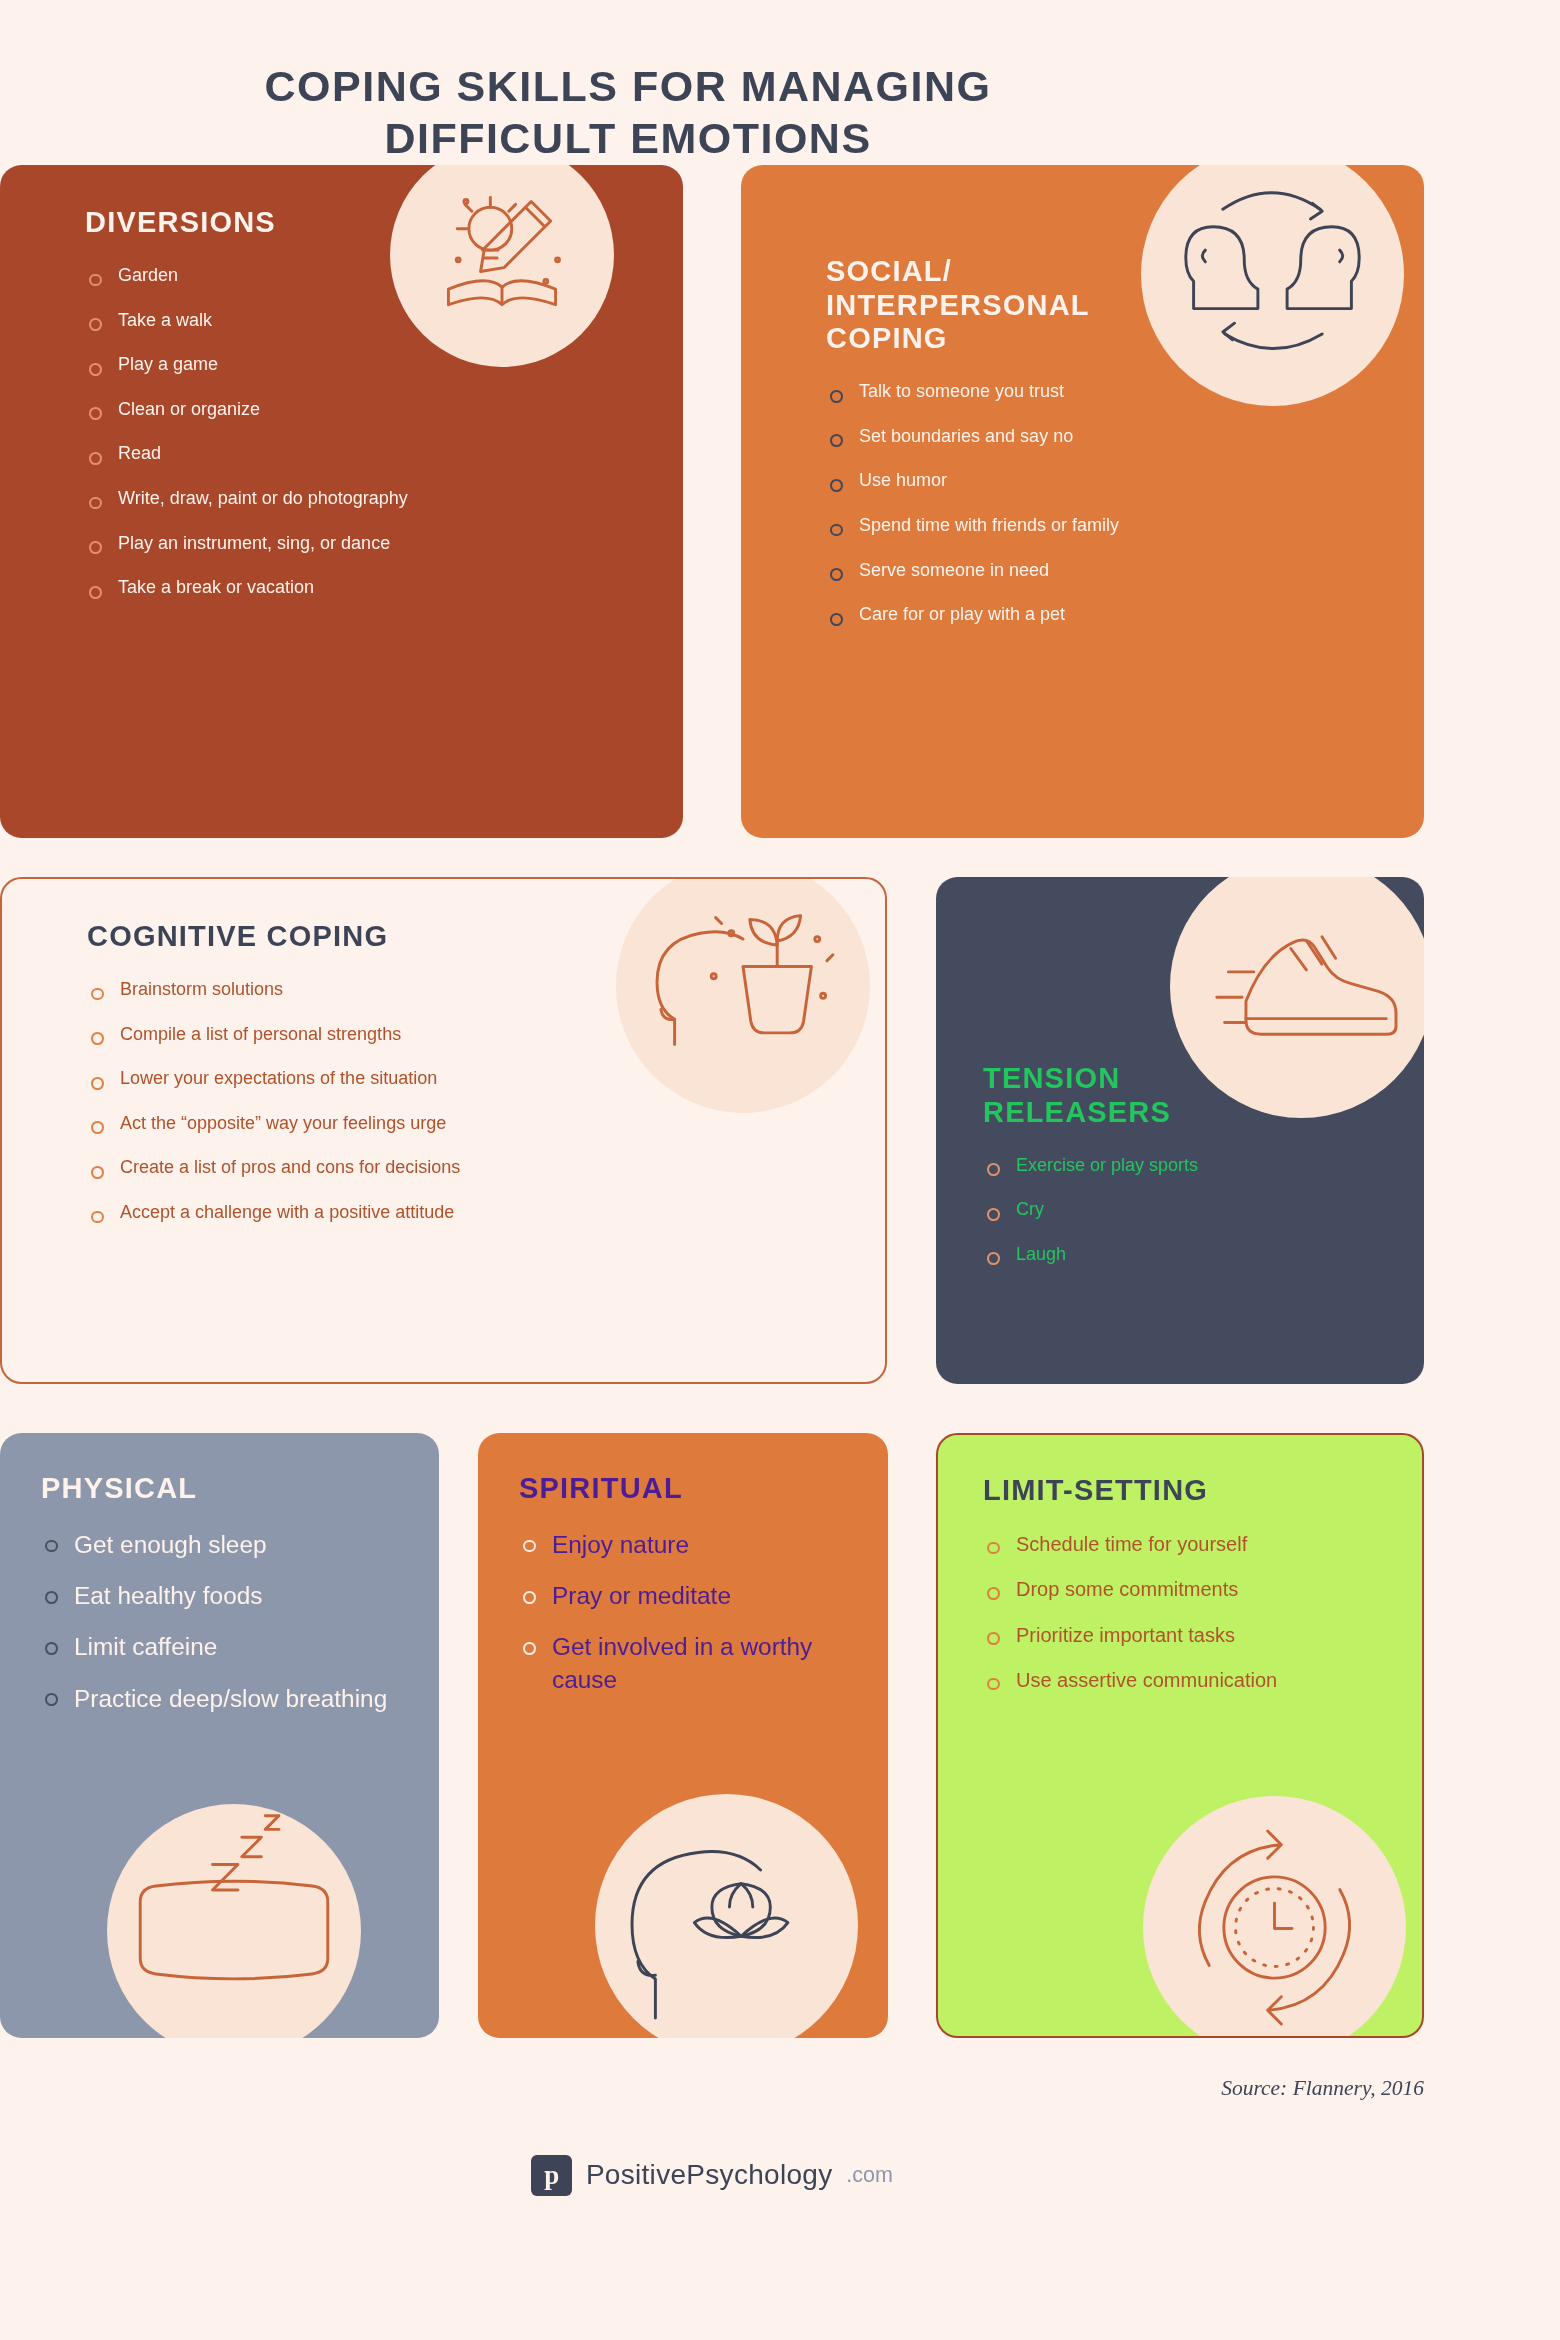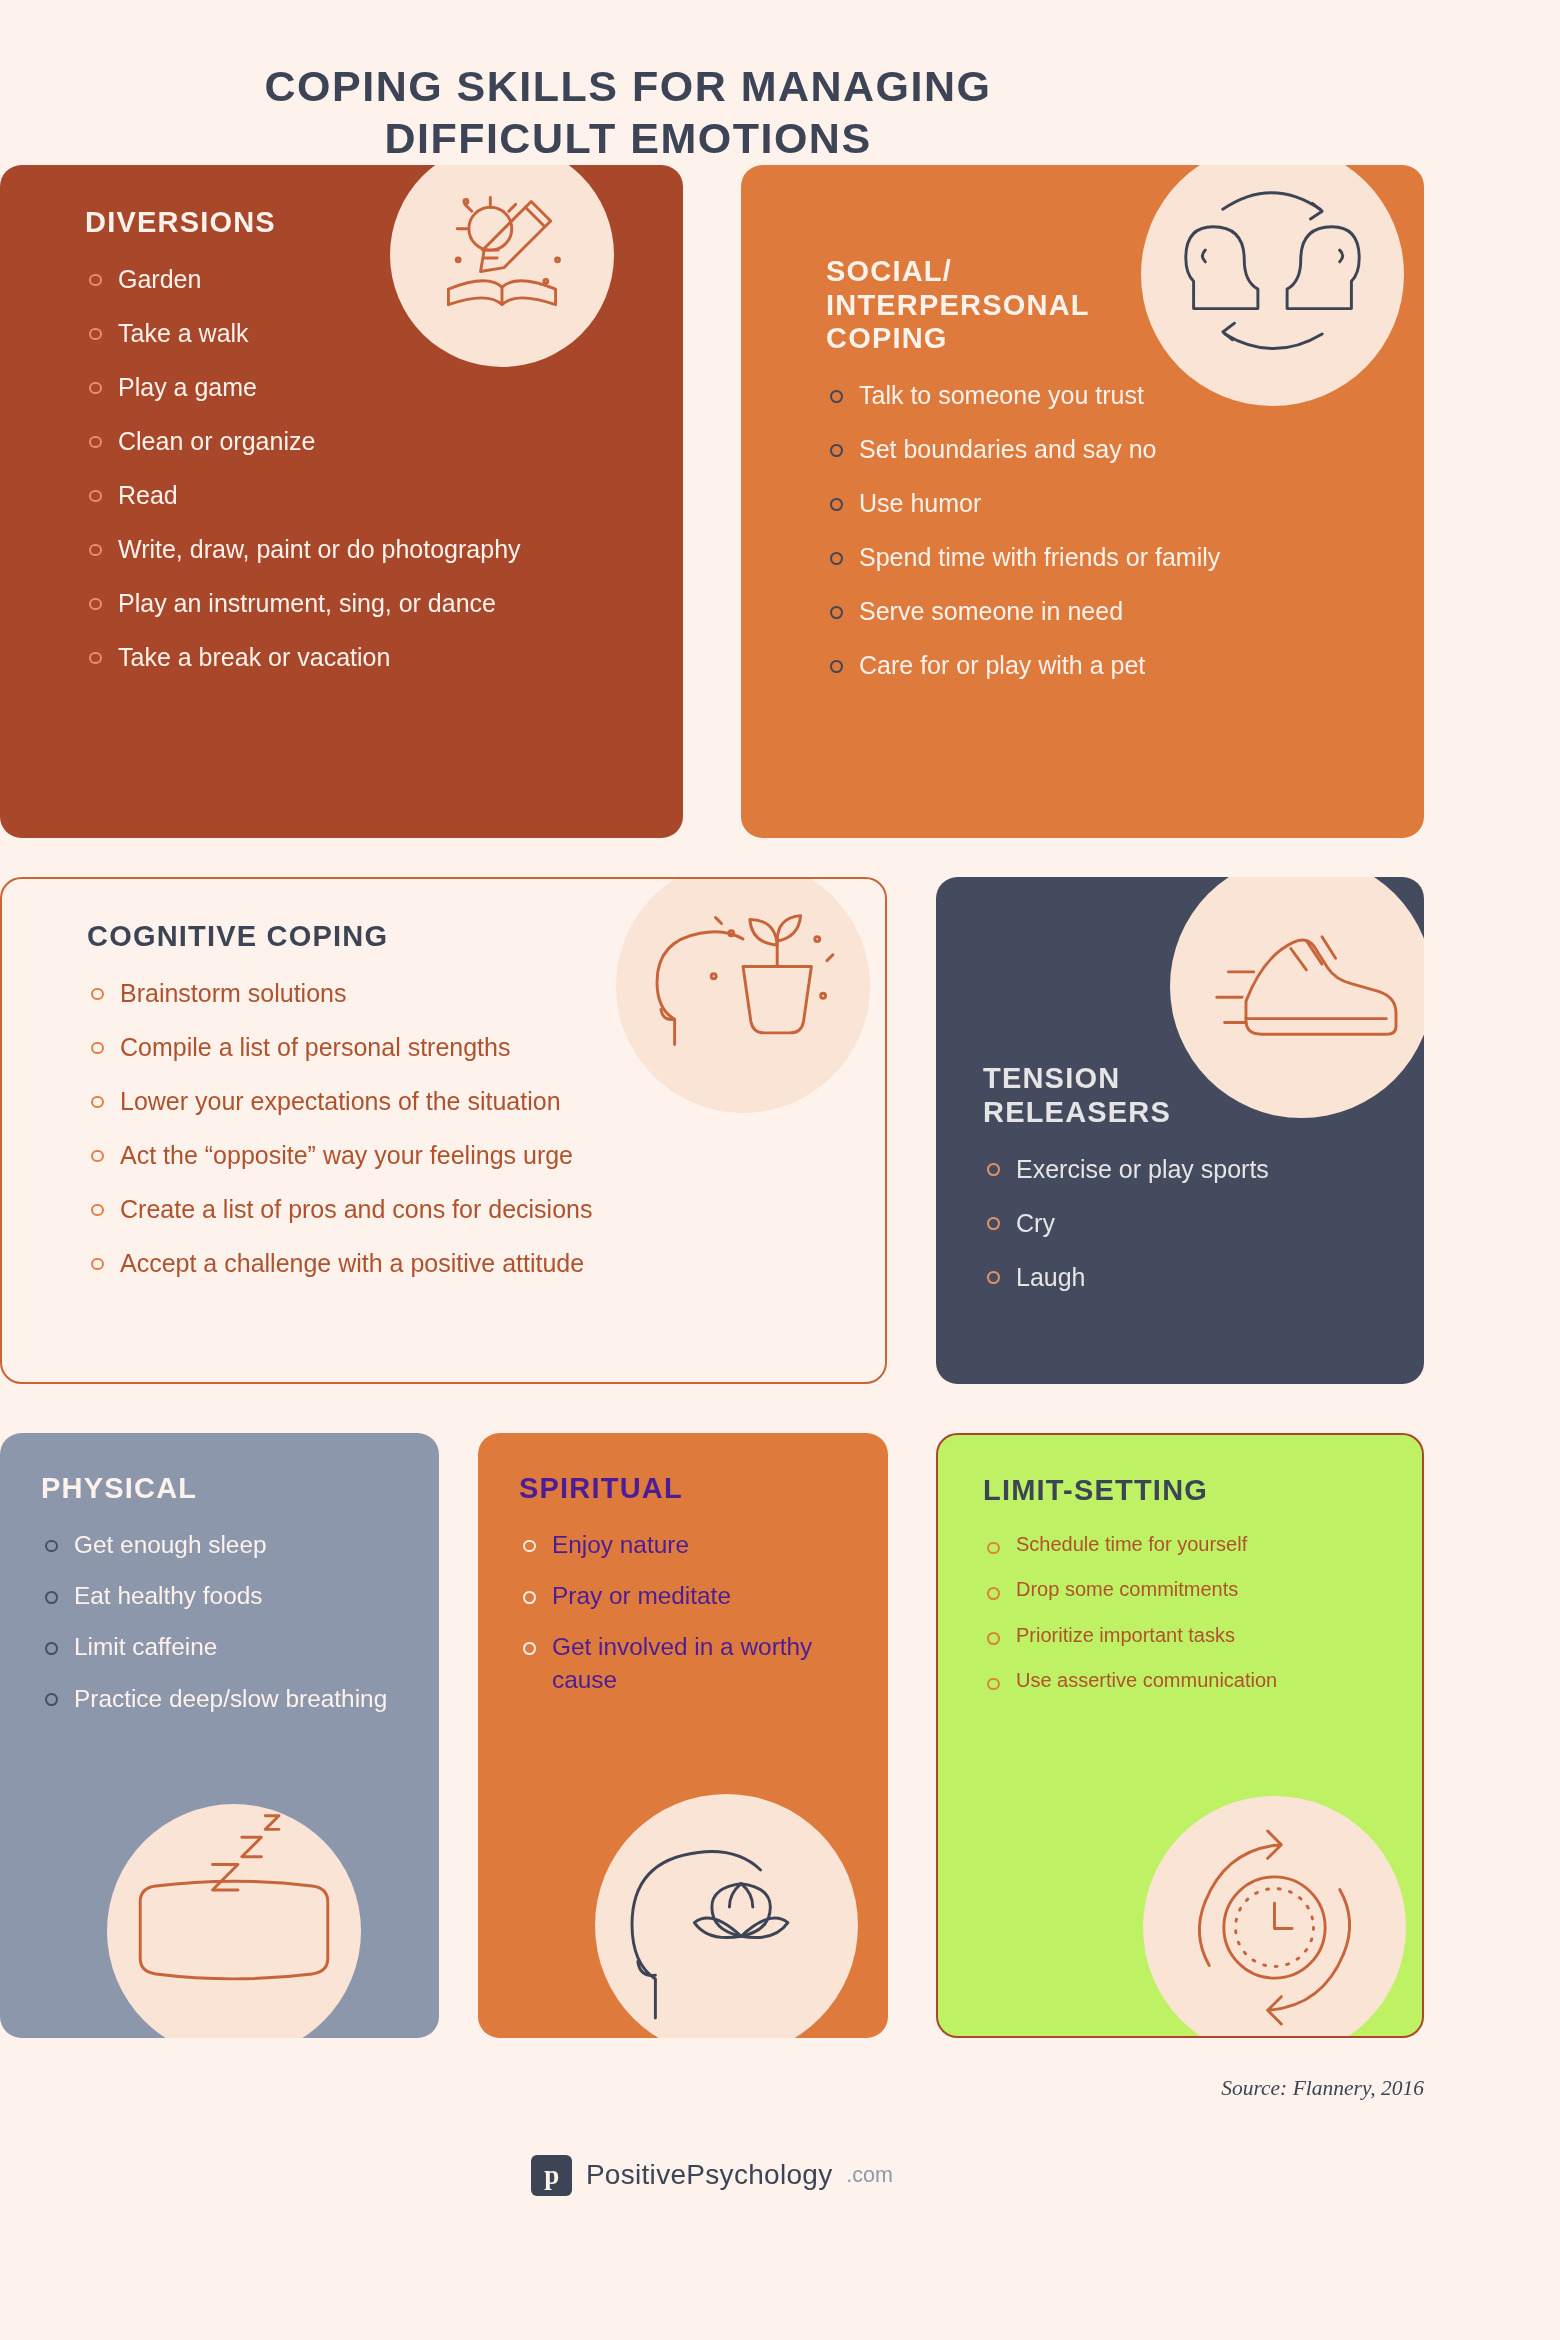--- a/index.html
+++ b/index.html
@@ -56,21 +56,21 @@
     font-weight: 600;
     letter-spacing: 1.2px;
     line-height: 1.16;
     margin-bottom: 23.4px;
   }
 
   ul { list-style: none; }
 
   li {
     position: relative;
-    font-size: 25px;
+    font-size: 18px;
     line-height: 1.34;
     padding-left: 33px;
     margin-bottom: 20.5px;
   }
 
   li:last-child { margin-bottom: 0; }
 
   li::before {
     content: "";
     position: absolute;
@@ -114,21 +114,21 @@
     border: 2.9px solid #c8643a;
   }
   #card-cognitive h2 { color: #3d4456; }
   #card-cognitive li { color: #b0522c; }
   #card-cognitive li::before { border-color: #df7a3d; }
 
   #card-tension {
     left: 936px; top: 712px; width: 488px; height: 507px;
     background: #454b5e;
   }
-  #card-tension h2, #card-tension li { color: #e5e5e5; }
+  #card-tension h2, #card-tension li { color: #22c55e; }
   #card-tension li::before { border-color: #e8956a; }
   #card-tension .inner { padding-top: 185px; padding-left: 47px; }
 
   #card-physical {
     left: 0; top: 1268px; width: 439px; height: 605px;
     background: #8d97ab;
   }
   #card-physical h2, #card-physical li { color: #fdf2ec; }
   #card-physical li::before { border-color: #454b5e; }
   #card-physical .inner { padding: 39px 27px 0 41px; }

